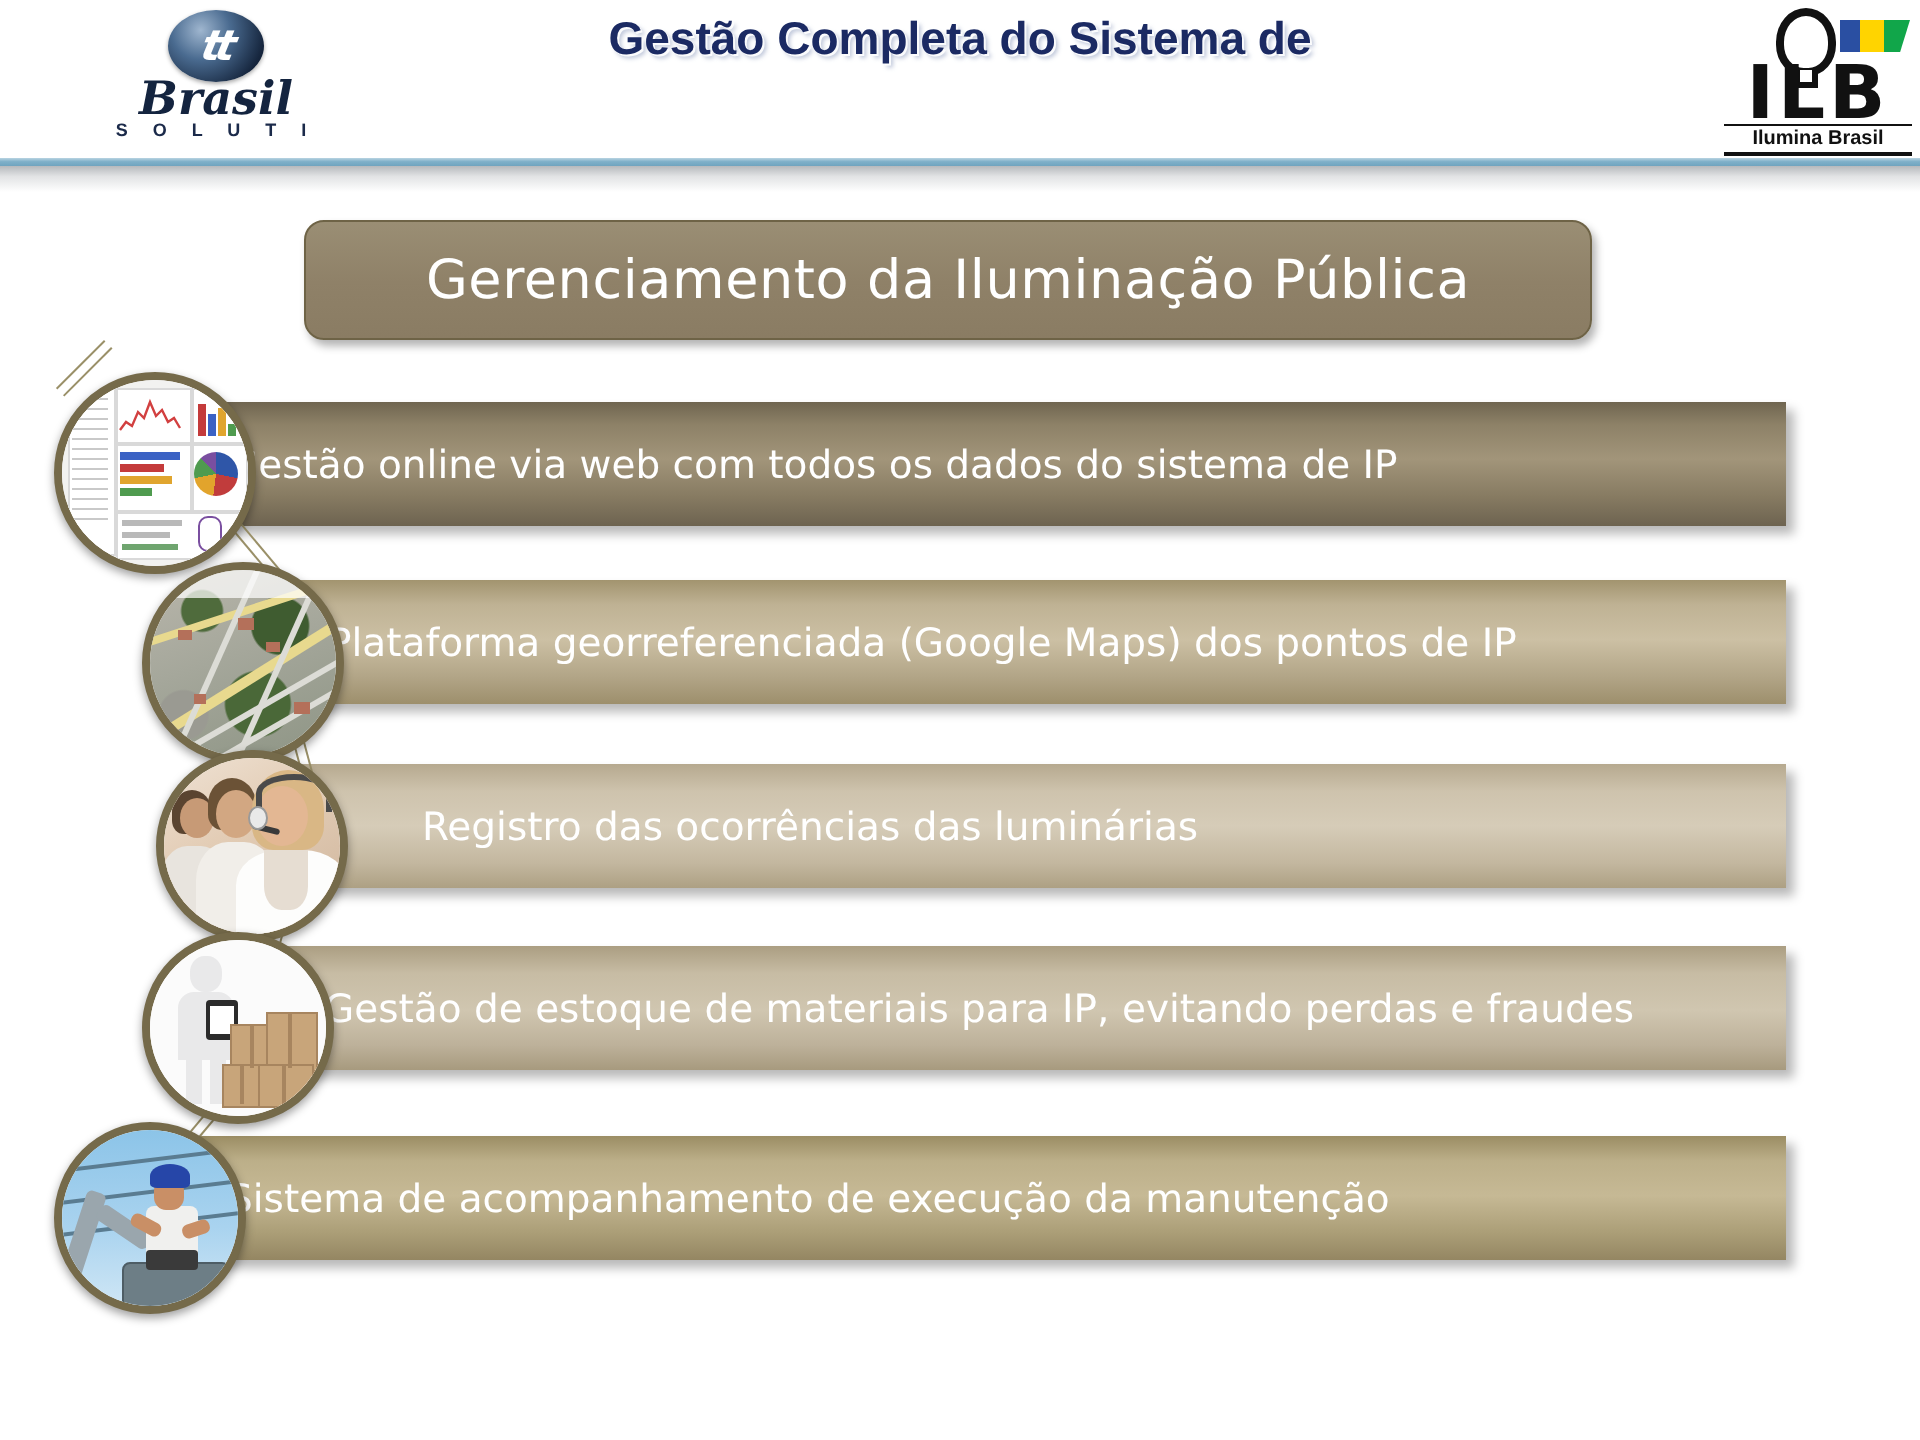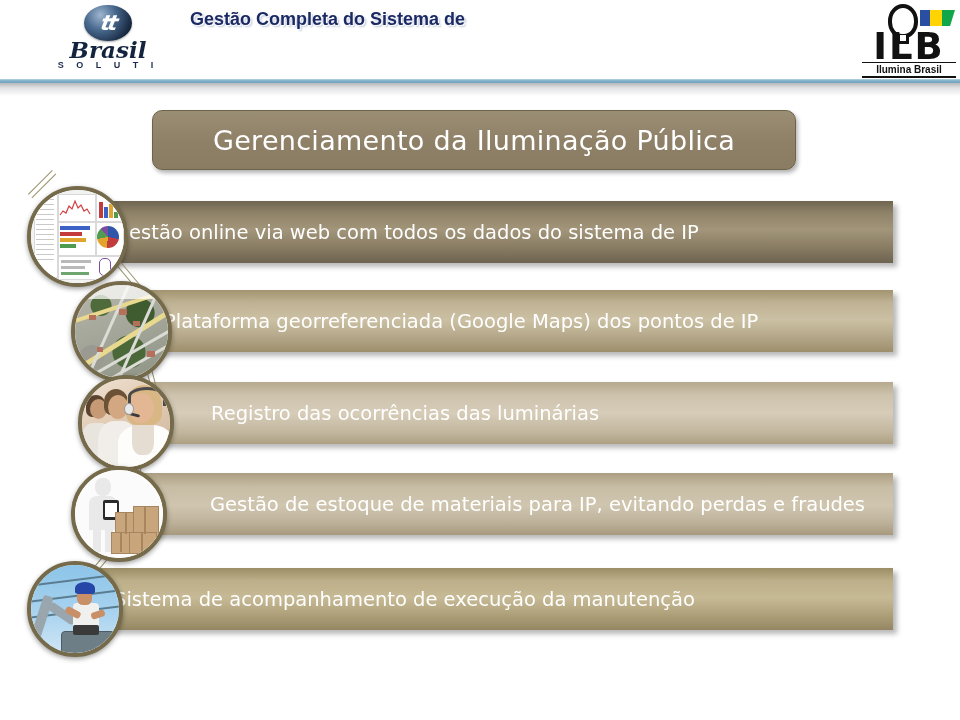--- a/index.html
+++ b/index.html
@@ -18,22 +18,22 @@
   
   #header {
     position: absolute;
     left: 0; top: 0;
     width: 960px; height: 82px;
   }
   #header-title {
     position: absolute;
     left: 190px; top: 3px;
     width: 580px;
-    text-align: left;
-    font-size: 18px;
+    text-align: center;
+    font-size: 23px;
     font-weight: bold;
     line-height: 33px;
     color: #1b2a63;
     text-shadow: 1px 1px 0 rgba(255,255,255,0.9), 2px 2px 2px rgba(170,180,205,0.75);
     letter-spacing: 0px;
   }
   
   #logo-left {
     position: absolute;
     left: 42px; top: 4px;
@@ -407,21 +407,21 @@
       <div style="position:absolute;left:42px;top:24px;width:8px;height:10px;border-radius:50%;background:#e9e9e9;border:1px solid #9a9a9a;"></div>
       <div class="body" style="left:36px; top:46px; width:56px; height:44px; background:#fdfdfc;"></div>
       <div style="position:absolute;left:50px;top:46px;width:22px;height:30px;background:#e6ddd2;border-radius:0 0 40% 40%;"></div>
     </div>
   </div>
 </div>
 
 <div class="row">
   <div class="bar" style="left:96px; top:473px; width:797px;
               background:linear-gradient(to bottom,#ab9e82 0%, #c7bca4 22%, #d0c6b0 52%, #bdb19a 80%, #a79a7e 100%);">
-    <span class="bar-label" style="margin-left:66px;padding-left:48px;">Gestão de estoque de materiais para IP, evitando perdas e fraudes</span>
+    <span class="bar-label" style="margin-left:66px;">Gestão de estoque de materiais para IP, evitando perdas e fraudes</span>
   </div>
   <div class="circle" style="left:71px; top:466px; width:88px; height:88px;">
     <div class="img-stock">
 
       <div class="person" style="left:20px; top:8px;  width:16px; height:18px; border-radius:45%;"></div>
       <div class="person" style="left:14px; top:26px; width:28px; height:34px; border-radius:8px 8px 0 0;"></div>
       <div class="person" style="left:18px; top:58px; width:8px;  height:24px;"></div>
       <div class="person" style="left:30px; top:58px; width:8px;  height:24px;"></div>
       <div class="clip" style="left:28px; top:30px; width:16px; height:20px;"></div>
       <div style="position:absolute;left:30px;top:33px;width:12px;height:14px;background:#ffffff;"></div>

